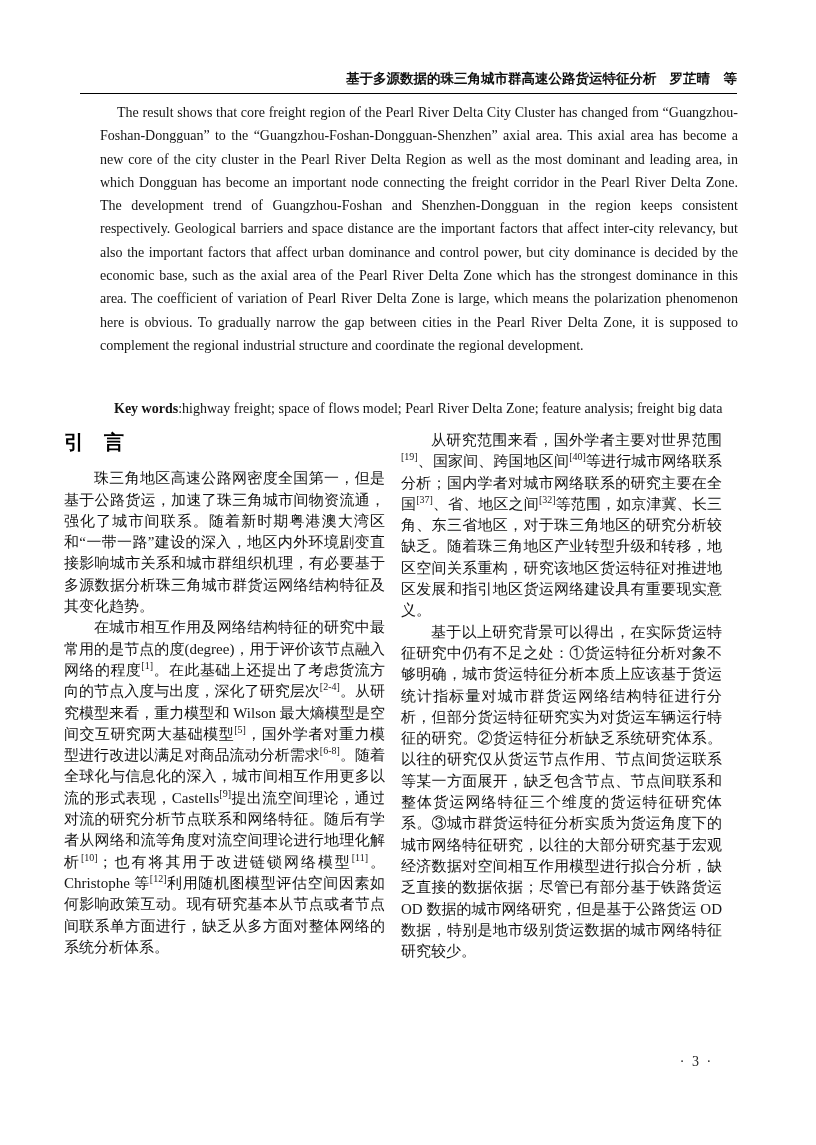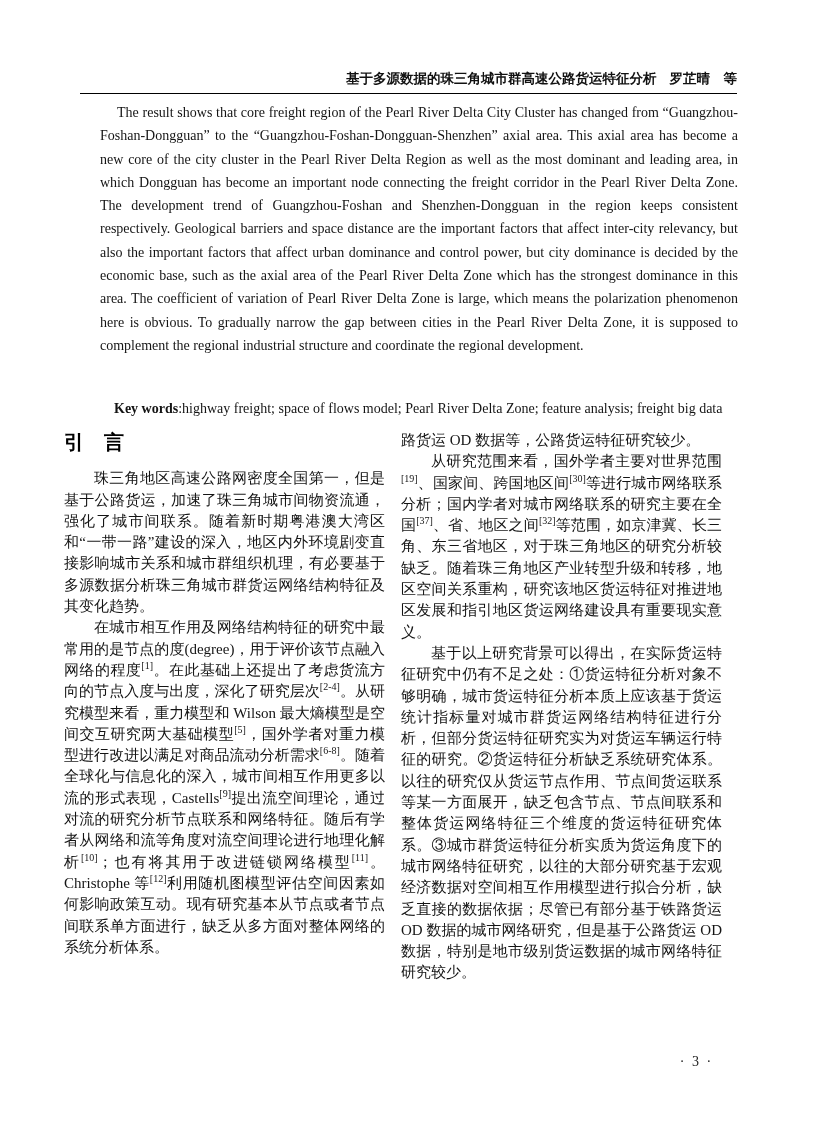--- a/index.html
+++ b/index.html
@@ -82,22 +82,21 @@
   <div class="columns">
     <div class="col">
       <h2 class="section-heading">引　言</h2>
       <div>
           <p class="indent">珠三角地区高速公路网密度全国第一，但是基于公路货运，加速了珠三角城市间物资流通，强化了城市间联系。随着新时期粤港澳大湾区和“一带一路”建设的深入，地区内外环境剧变直接影响城市关系和城市群组织机理，有必要基于多源数据分析珠三角城市群货运网络结构特征及其变化趋势。</p>
           <p class="indent">在城市相互作用及网络结构特征的研究中最常用的是节点的度(degree)，用于评价该节点融入网络的程度<sup>[1]</sup>。在此基础上还提出了考虑货流方向的节点入度与出度，深化了研究层次<sup>[2-4]</sup>。从研究模型来看，重力模型和 Wilson 最大熵模型是空间交互研究两大基础模型<sup>[5]</sup>，国外学者对重力模型进行改进以满足对商品流动分析需求<sup>[6-8]</sup>。随着全球化与信息化的深入，城市间相互作用更多以流的形式表现，Castells<sup>[9]</sup>提出流空间理论，通过对流的研究分析节点联系和网络特征。随后有学者从网络和流等角度对流空间理论进行地理化解析<sup>[10]</sup>；也有将其用于改进链锁网络模型<sup>[11]</sup>。Christophe 等<sup>[12]</sup>利用随机图模型评估空间因素如何影响政策互动。现有研究基本从节点或者节点间联系单方面进行，缺乏从多方面对整体网络的系统分析体系。</p>
         </div>
     </div>
     <div class="col">
       <div>
-          <p class="">路货运 OD 数据等，公路货运特征研究较少。</p>
-          <p class="indent">从研究范围来看，国外学者主要对世界范围<sup>[19]</sup>、国家间、跨国地区间<sup>[30]</sup>等进行城市网络联系分析；国内学者对城市网络联系的研究主要在全国<sup>[37]</sup>、省、地区之间<sup>[32]</sup>等范围，如京津冀、长三角、东三省地区，对于珠三角地区的研究分析较缺乏。随着珠三角地区产业转型升级和转移，地区空间关系重构，研究该地区货运特征对推进地区发展和指引地区货运网络建设具有重要现实意义。</p>
+          <p class="indent">从研究范围来看，国外学者主要对世界范围<sup>[19]</sup>、国家间、跨国地区间<sup>[40]</sup>等进行城市网络联系分析；国内学者对城市网络联系的研究主要在全国<sup>[37]</sup>、省、地区之间<sup>[32]</sup>等范围，如京津冀、长三角、东三省地区，对于珠三角地区的研究分析较缺乏。随着珠三角地区产业转型升级和转移，地区空间关系重构，研究该地区货运特征对推进地区发展和指引地区货运网络建设具有重要现实意义。</p>
           <p class="indent">基于以上研究背景可以得出，在实际货运特征研究中仍有不足之处：①货运特征分析对象不够明确，城市货运特征分析本质上应该基于货运统计指标量对城市群货运网络结构特征进行分析，但部分货运特征研究实为对货运车辆运行特征的研究。②货运特征分析缺乏系统研究体系。以往的研究仅从货运节点作用、节点间货运联系等某一方面展开，缺乏包含节点、节点间联系和整体货运网络特征三个维度的货运特征研究体系。③城市群货运特征分析实质为货运角度下的城市网络特征研究，以往的大部分研究基于宏观经济数据对空间相互作用模型进行拟合分析，缺乏直接的数据依据；尽管已有部分基于铁路货运 OD 数据的城市网络研究，但是基于公路货运 OD 数据，特别是地市级别货运数据的城市网络特征研究较少。</p>
         </div>
     </div>
   </div>
 
   <div class="page-number">· 3 ·</div>
 
 </div>
 
 </body></html>

